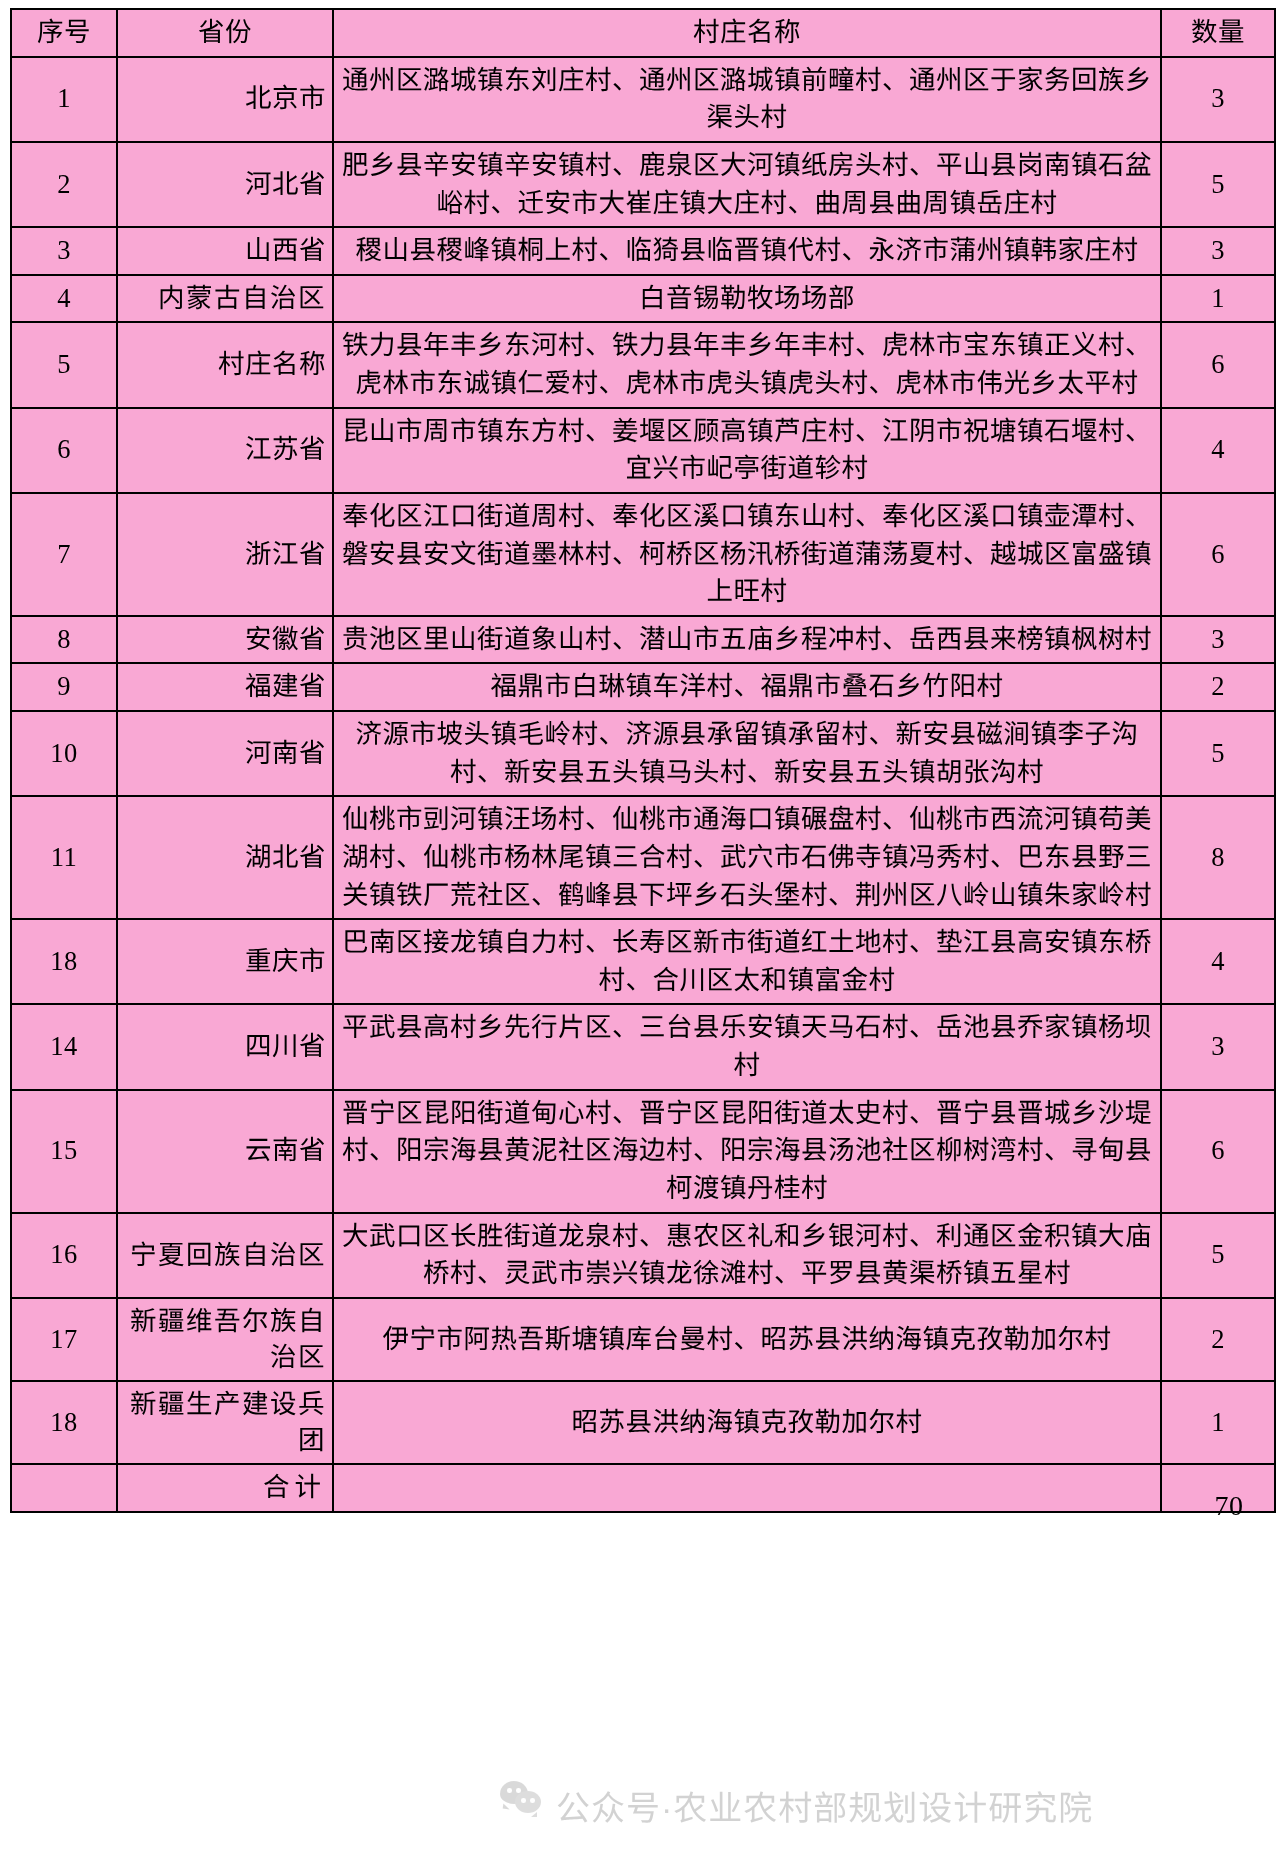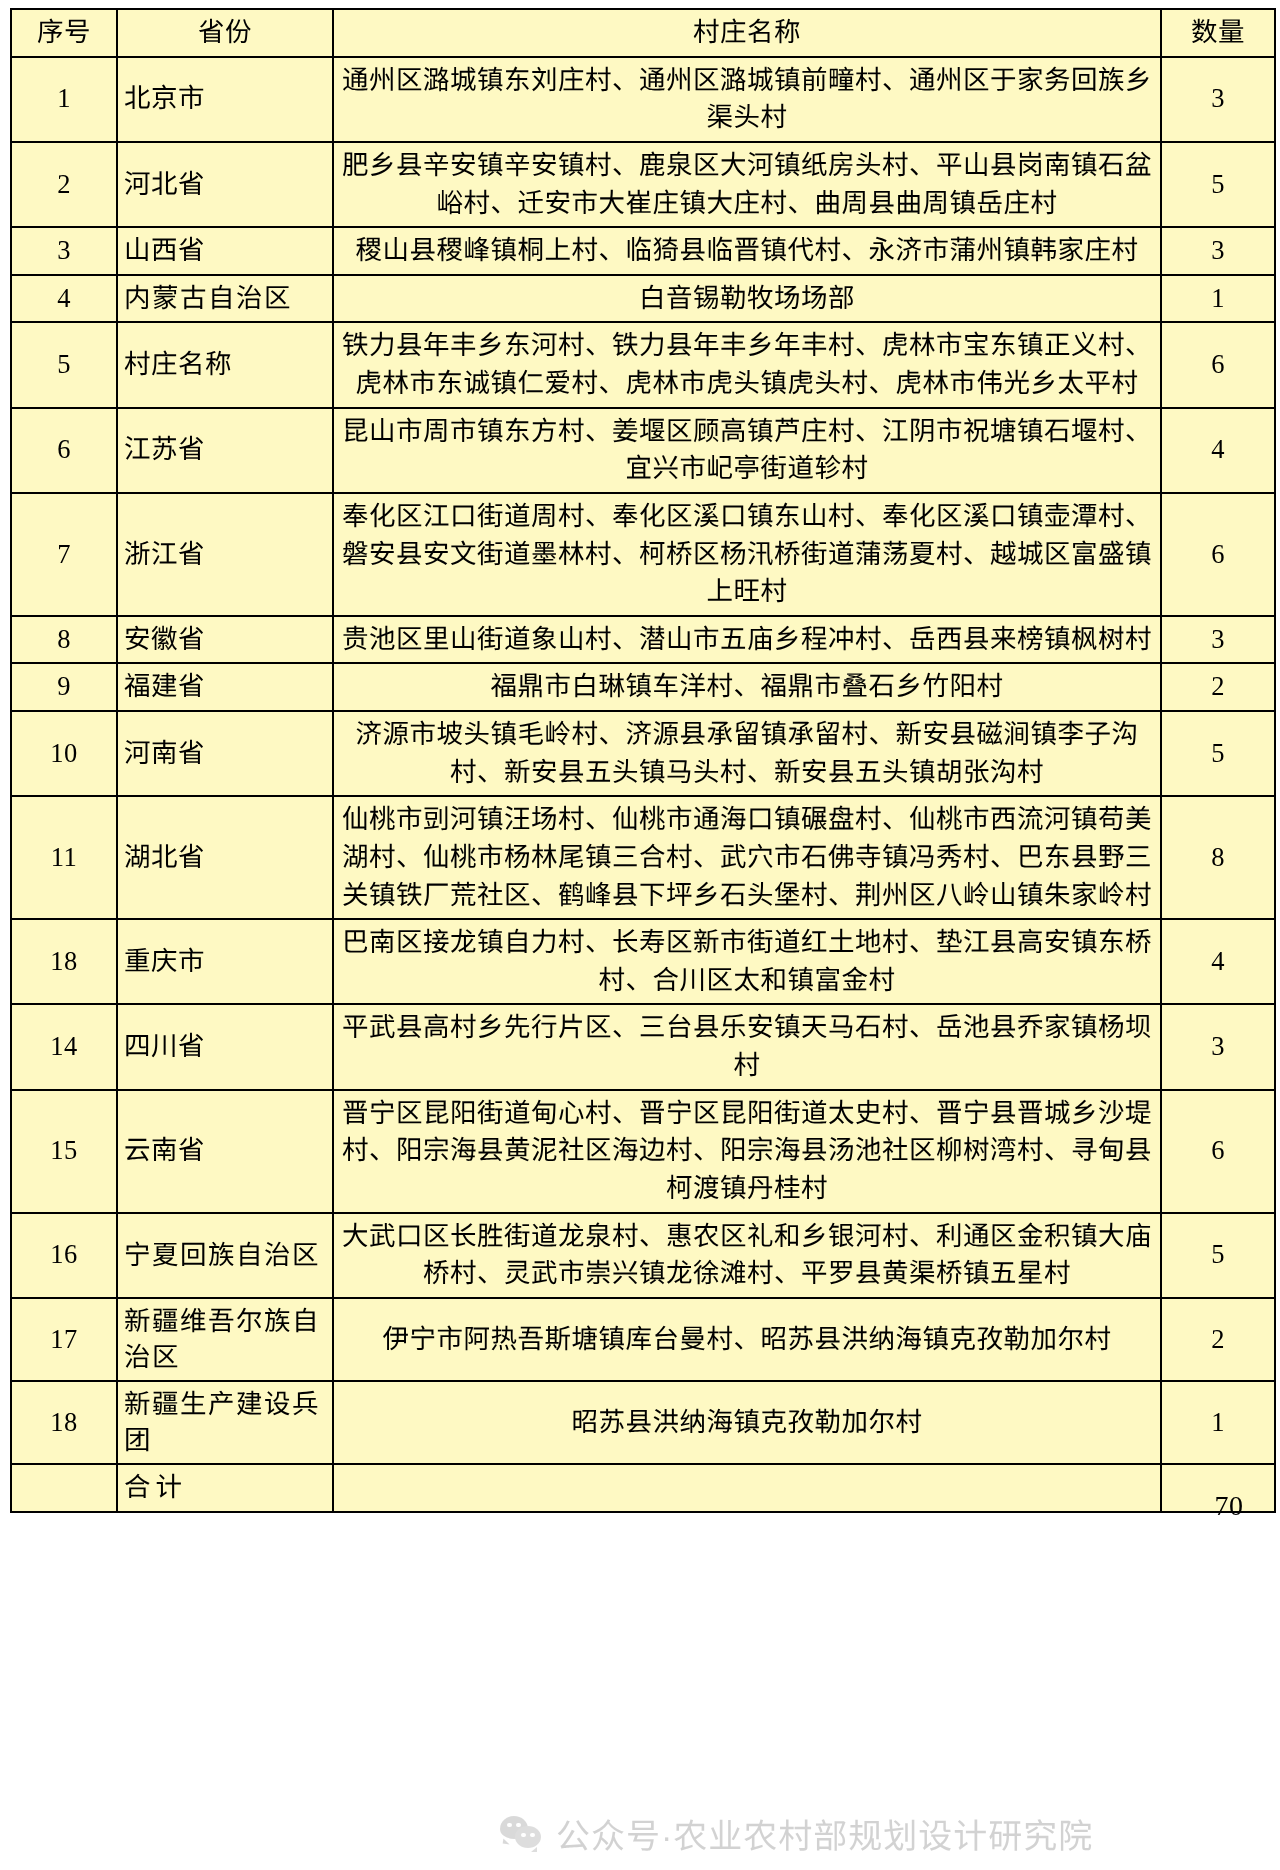--- a/index.html
+++ b/index.html
@@ -20,21 +20,21 @@
     position: relative;
     width: 1280px;
     height: 1870px;
     box-sizing: border-box;
     padding: 8px 6px 4px 10px;
   }
   table.village-table {
     width: 1264px;
     border-collapse: collapse;
     table-layout: fixed;
-    background: #fef9c3;
+    background: #f9a8d4;
   }
   table.village-table th,
   table.village-table td {
     border: 2px solid #000000;
     padding: 4px 6px;
     vertical-align: middle;
     font-size: 26.5px;
     line-height: 1.42;
     letter-spacing: 0.5px;
   }
@@ -50,21 +50,21 @@
     letter-spacing: 7px;
     padding: 10px 0 12px 0;
   }
 
   td.idx {
     text-align: center;
     font-size: 27px;
     letter-spacing: 0;
   }
   td.prov {
-    text-align: left;
+    text-align: right;
     letter-spacing: 3px;
   }
   td.prov.wrap2 {
     letter-spacing: 1.5px;
     line-height: 1.38;
   }
   td.names {
     text-align: center;
     letter-spacing: 0.6px;
     line-height: 1.44;
@@ -88,26 +88,24 @@
     top: 9px;
     padding-left: 28px;
   }
 
   
   #watermark {
     position: absolute;
     left: 500px;
     top: 1781px;
     display: flex;
-    align-items: center;
     gap: 10px;
     pointer-events: none;
     opacity: 0.38;
     z-index: 5;
-    margin-top: 28px;
   }
   #watermark .wm-text {
     font-family: "Liberation Sans", "DejaVu Sans", sans-serif;
     font-size: 34px;
     color: #8c8c8c;
     letter-spacing: 1px;
     white-space: nowrap;
   }
   .wechat-mark {
     position: relative;

